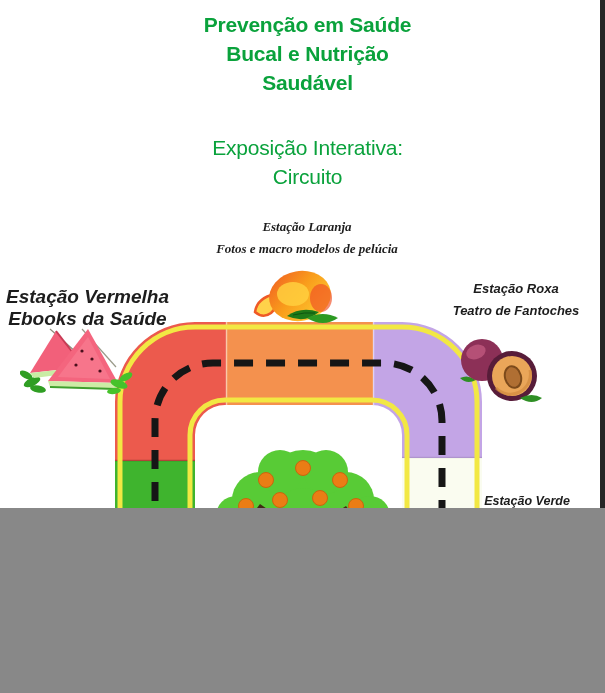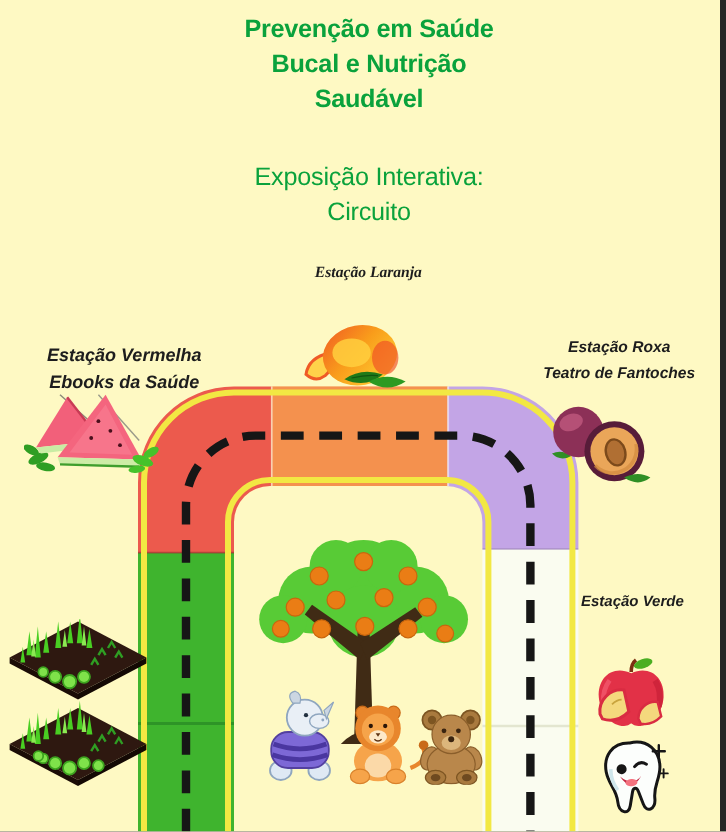--- a/index.html
+++ b/index.html
@@ -1,39 +1,39 @@
 <!DOCTYPE html>
 <html><head>
 <meta charset="utf-8">
 <style>
   html,body{margin:0;padding:0;background:#888;}
   .poster{
-    position:relative;width:605px;height:693px;overflow:hidden;
-    background:#fef9c3;
+    position:relative;width:605px;height:508px;overflow:hidden;
+    background:#ffffff;
     font-family:"Liberation Sans",sans-serif;
   }
   .abs{position:absolute;}
   .title{
     position:absolute;left:105px;top:10px;width:405px;
     text-align:center;font-weight:bold;font-size:21px;line-height:29px;
     color:#0aa23c;white-space:pre-line;letter-spacing:-0.2px;
   }
   .subtitle{
     position:absolute;left:105px;top:133px;width:405px;
     text-align:center;font-weight:normal;font-size:21px;line-height:29px;
     color:#0aa23c;white-space:pre-line;letter-spacing:-0.2px;
   }
   .station{
     position:absolute;text-align:center;font-style:italic;font-weight:bold;
     color:#1d1d1d;
   }
   .station .name{display:block;}
   .station .desc{display:block;white-space:pre-line;}
   #st-laranja{left:137px;top:216px;width:340px;font-size:13px;line-height:22px;font-family:Liberation Serif, serif;}
-  #st-vermelha{left:16px;top:286px;width:175px;font-size:15px;line-height:22px;}
+  #st-vermelha{left:0px;top:286px;width:175px;font-size:19px;line-height:22px;}
   #st-roxa{left:432px;top:278px;width:168px;font-size:13px;line-height:22px;}
   #st-verde{left:0px;top:479px;width:136px;font-size:14px;line-height:22px;}
   #st-branca{left:453px;top:491px;width:148px;font-size:12.5px;line-height:20px;}
   .right-border{
     position:absolute;right:0;top:0;width:5px;height:693px;background:#262626;
   }
   svg{display:block;}
 </style>
 </head>
 <body>
@@ -272,20 +272,21 @@
   </svg>
 
   <div class="title">Prevenção em Saúde
 Bucal e Nutrição
 Saudável</div>
   <div class="subtitle">Exposição Interativa:
 Circuito</div>
 
   <div class="station" id="st-laranja">
     <span class="name">Estação Laranja</span>
+    <span class="desc">Fotos e macro modelos de pelúcia</span>
   </div>
 
   <div class="station" id="st-vermelha">
     <span class="name">Estação Vermelha</span>
     <span class="desc">Ebooks da Saúde</span>
   </div>
 
   <div class="station" id="st-roxa">
     <span class="name">Estação Roxa</span>
     <span class="desc">Teatro de Fantoches</span>

